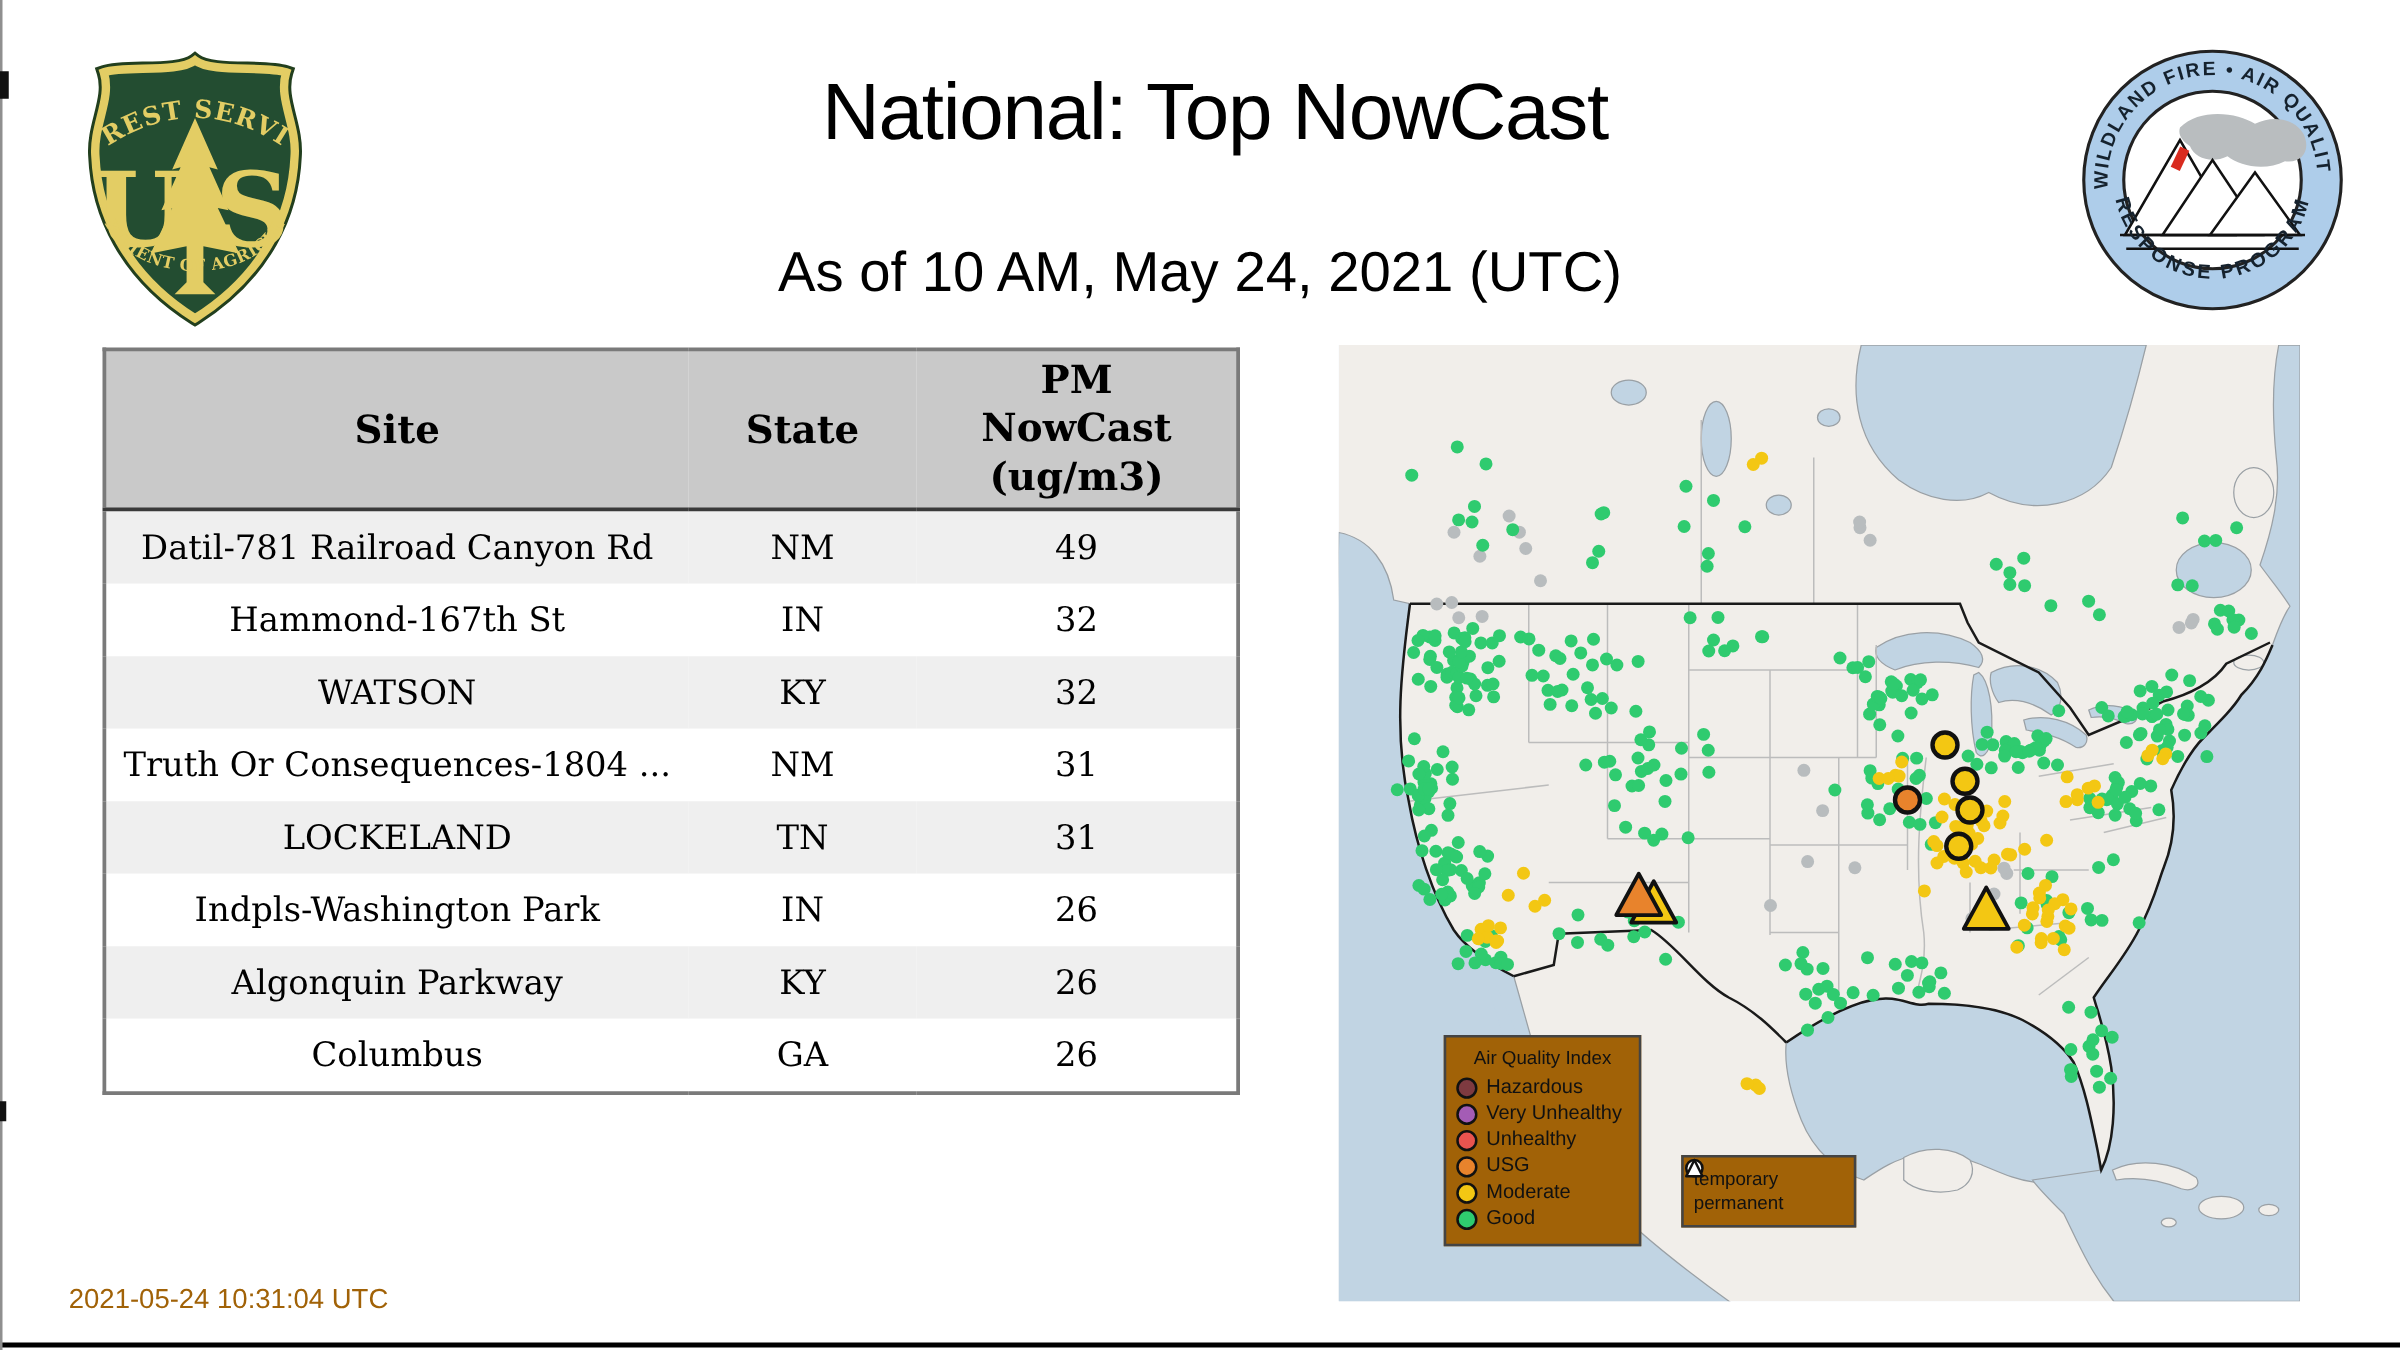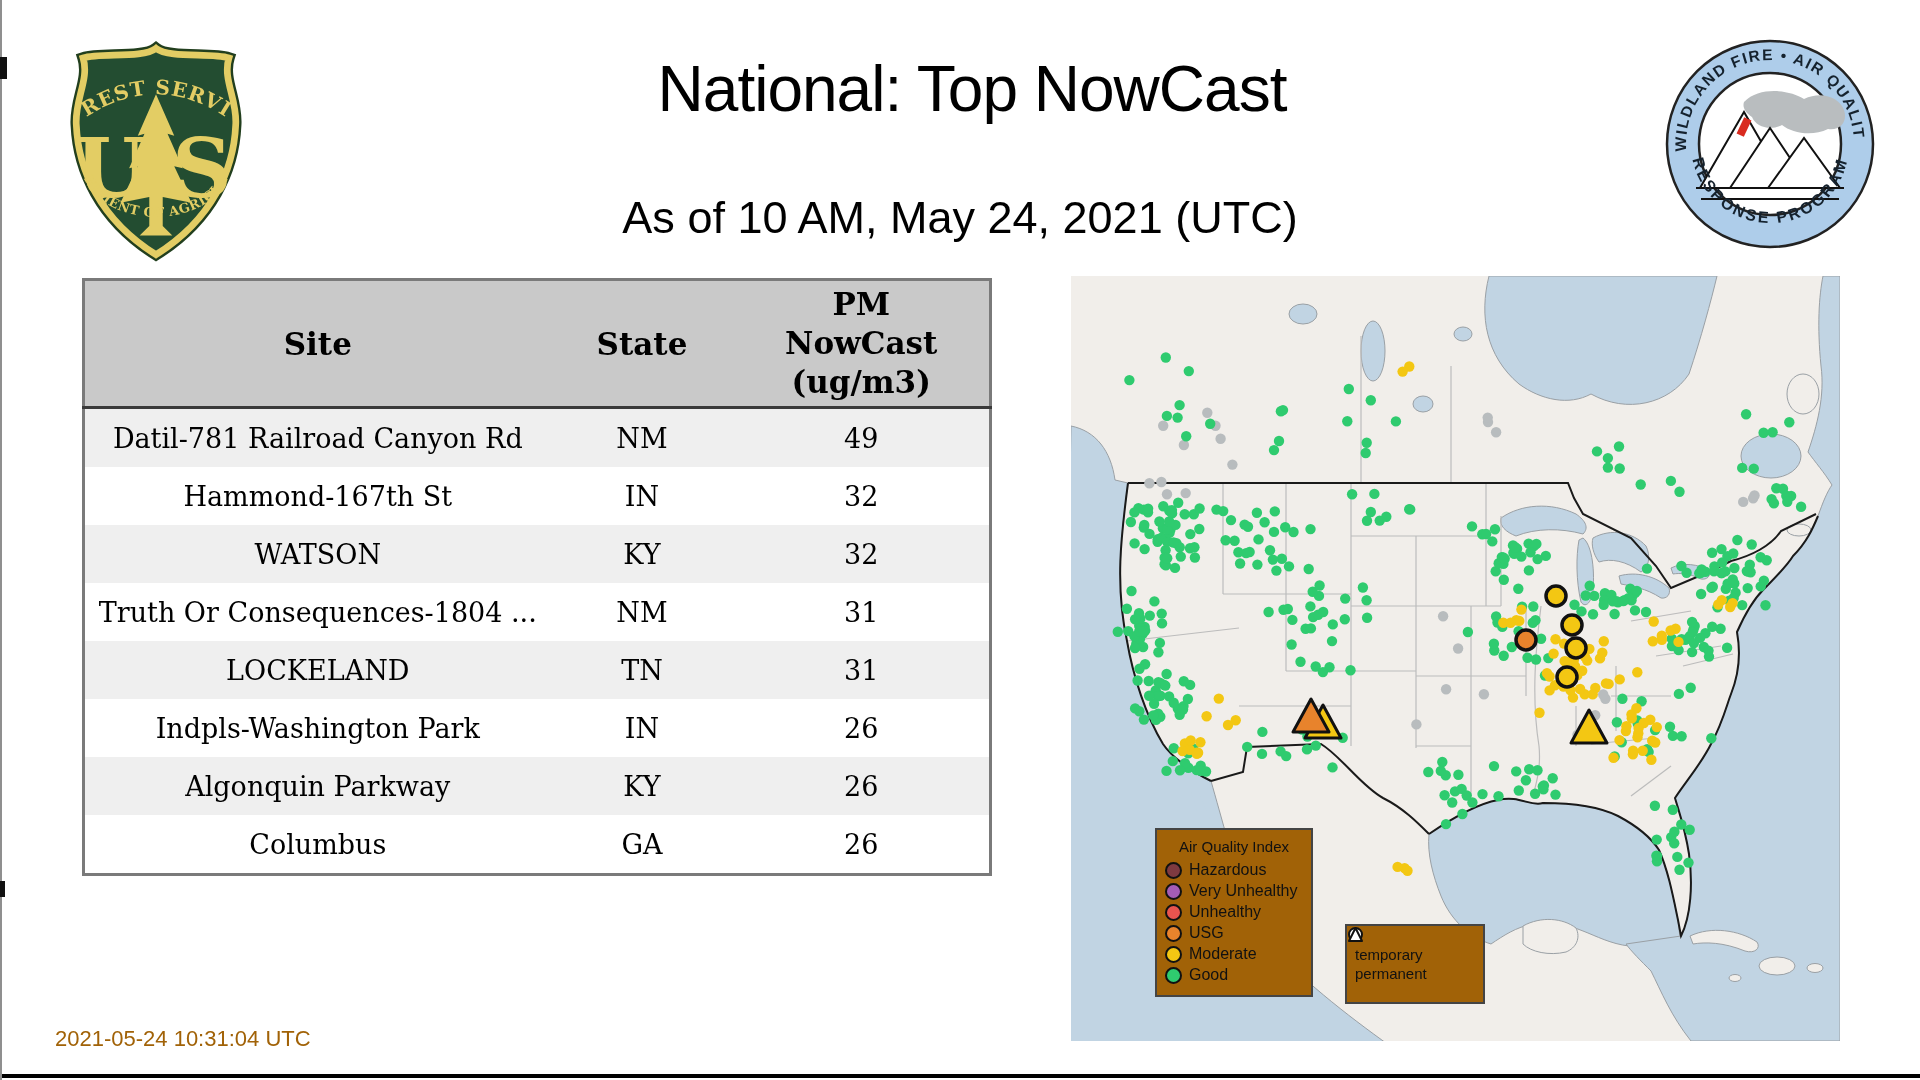--- a/index.html
+++ b/index.html
@@ -26,21 +26,21 @@
   
   .map-wrap{position:absolute;left:1071px;top:276px;width:769px;height:765px;}
   .map-wrap svg{position:absolute;left:0;top:0;}
   .legend-box{position:absolute;background:#a16207;border:2px solid #444;color:#111;
               font-family:"Liberation Sans",sans-serif;}
   .legend-aqi{left:84px;top:552px;width:138px;padding:6px 8px 8px 8px;}
   .legend-aqi .legend-title{font-size:15px;text-align:center;margin:2px 0 6px 0;}
   .legend-row{display:flex;align-items:center;margin:3px 0;}
   .legend-dot{width:13px;height:13px;border-radius:50%;border:2px solid #111;margin-right:7px;flex:0 0 auto;}
   .legend-label{font-size:16px;white-space:nowrap;}
-  .legend-type{left:274px;top:648px;width:120px;padding:18px 8px;}
+  .legend-type{left:274px;top:648px;width:120px;padding:7px 8px;}
   .legend-type .legend-row{margin:2px 0;}
   .legend-type svg{margin-right:7px;flex:0 0 auto;}
   .legend-type .legend-label{font-size:15px;}
   
   .timestamp{position:absolute;left:55px;top:1026px;font-size:22px;color:#a16207;}
   .frame-bottom{position:absolute;left:0;top:1074px;width:1920px;height:4px;background:#000;}
   .frame-left{position:absolute;left:0;top:0;width:2px;height:1080px;background:#8f8f8f;}
   .edge-tick-1{position:absolute;left:0;top:57px;width:7px;height:22px;background:#111;}
   .edge-tick-2{position:absolute;left:0;top:881px;width:5px;height:16px;background:#111;}
 </style>

